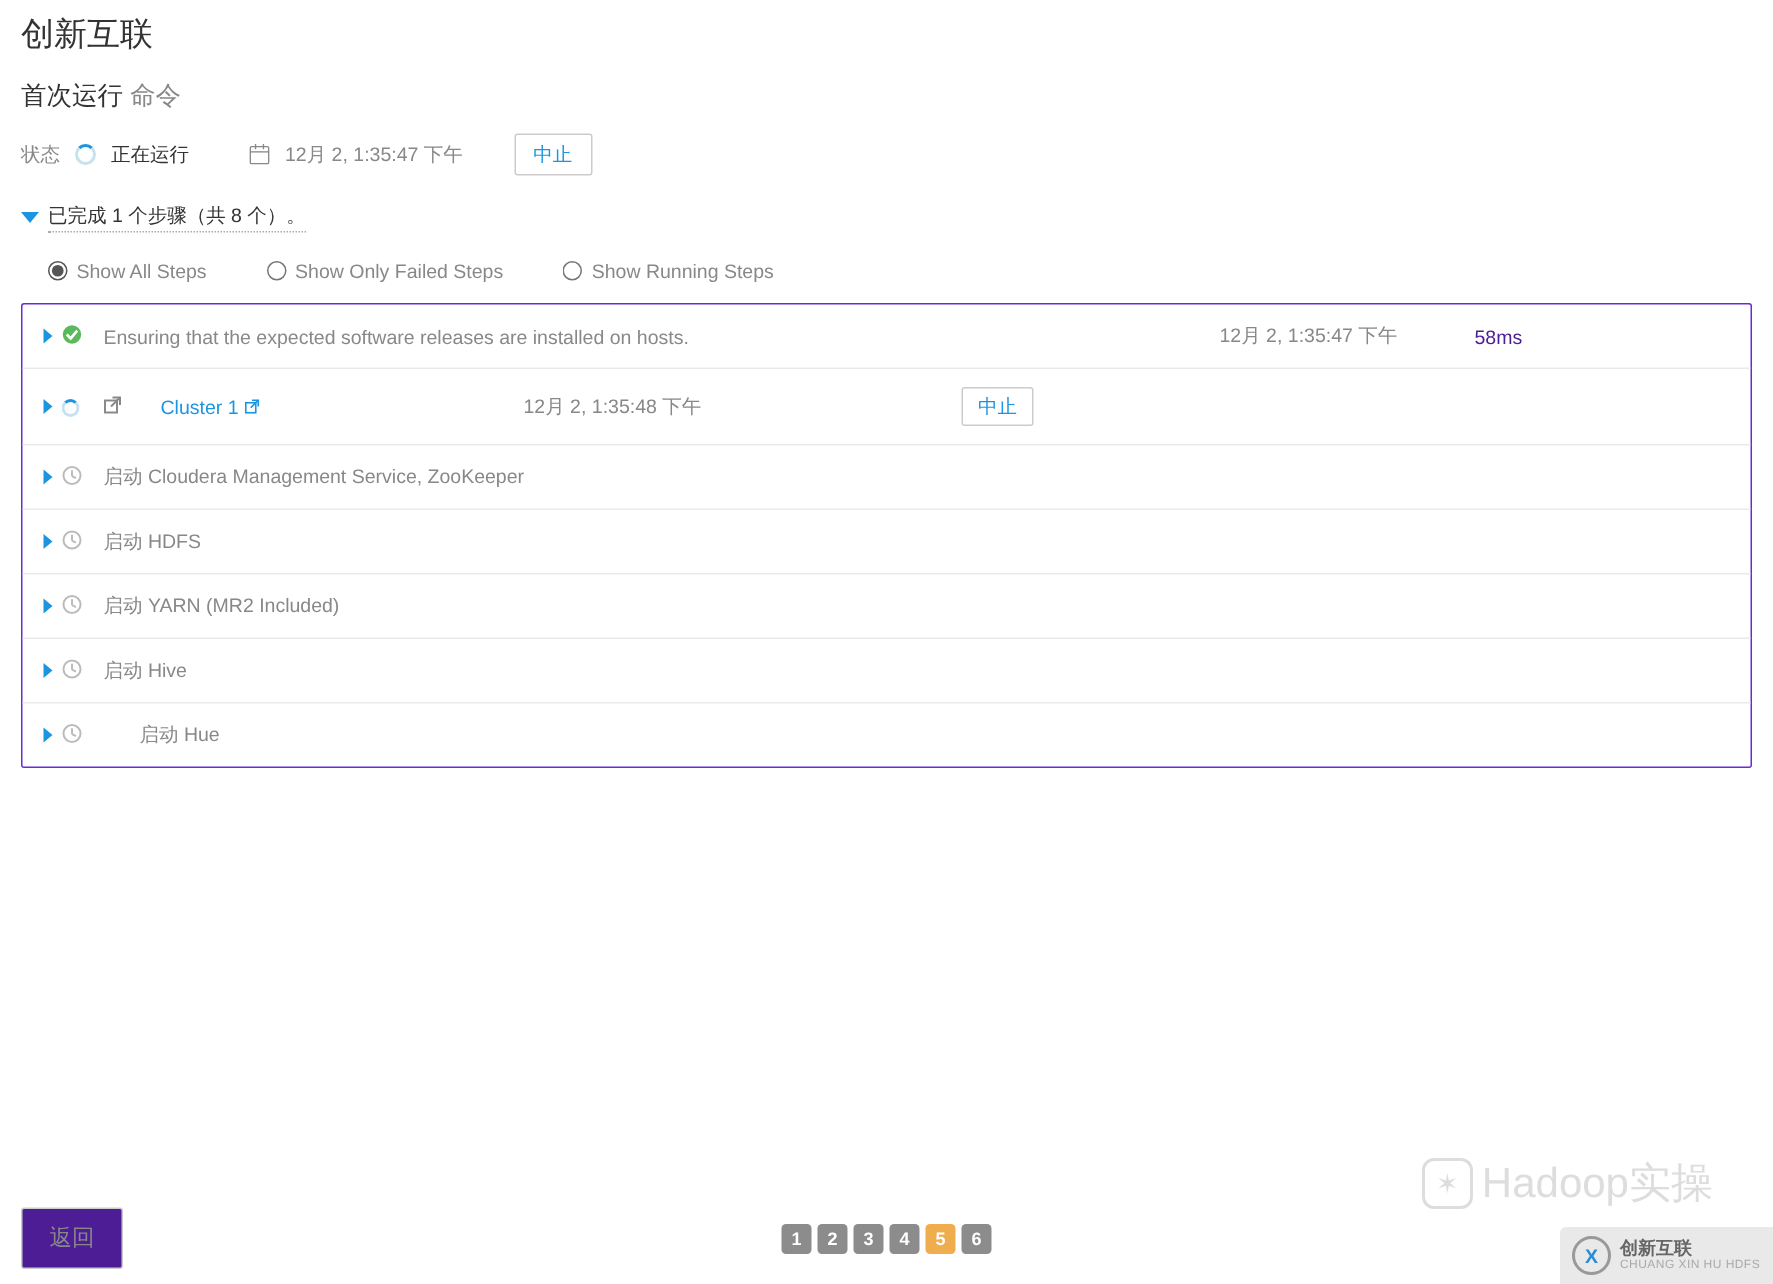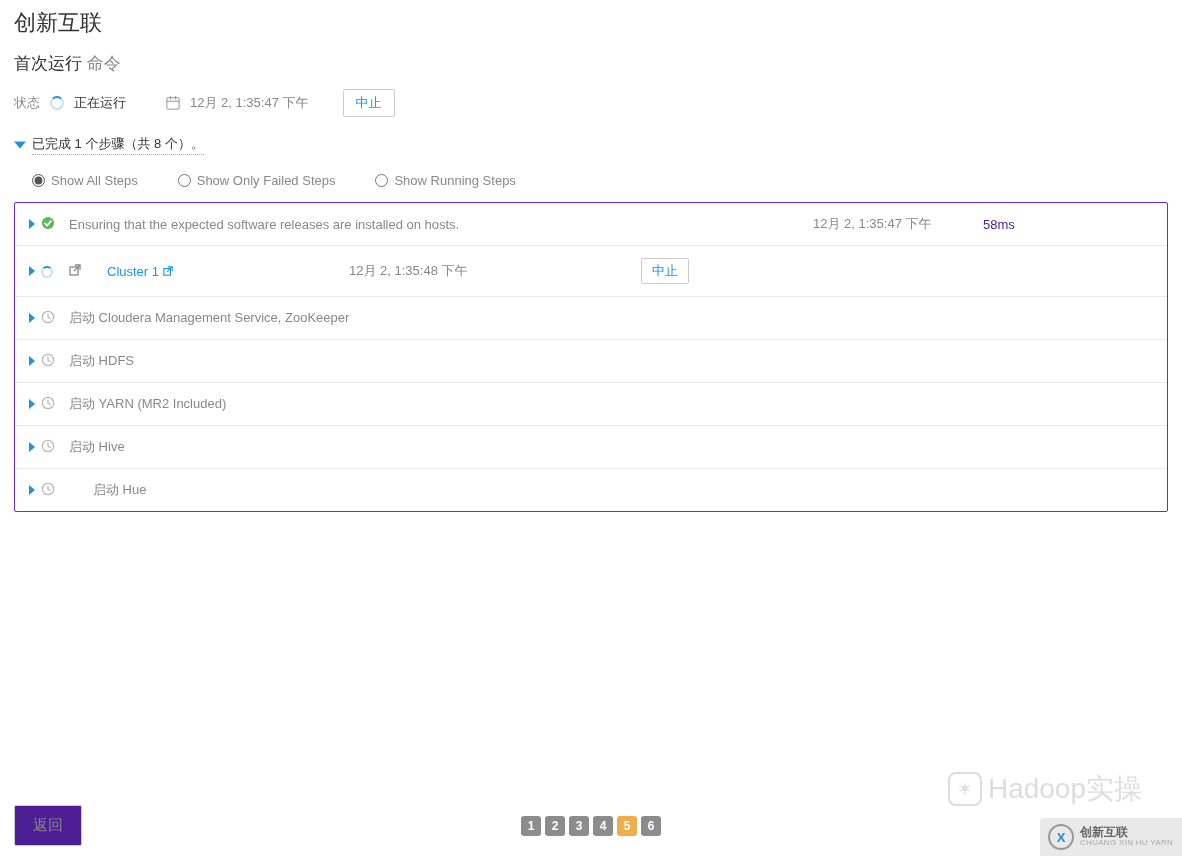--- a/index.html
+++ b/index.html
@@ -328,15 +328,15 @@
   </div>
 
 <div class="watermark1">
   <span class="wm-icon">✶</span>
   <span>Hadoop实操</span>
 </div>
 <div class="watermark2">
   <span class="wm2-icon">X</span>
   <span class="wm2-text">
     <span class="cn">创新互联</span>
-    <span class="en">CHUANG XIN HU YARN</span>
+    <span class="en">CHUANG XIN HU HDFS</span>
   </span>
 </div>
 
 </body></html>

